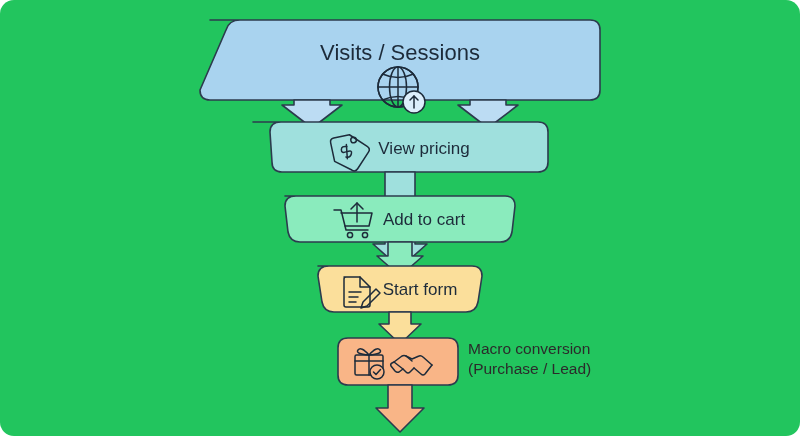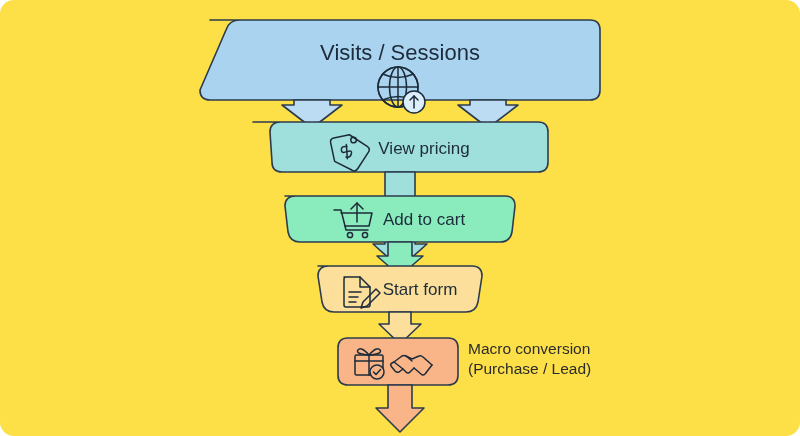--- a/index.html
+++ b/index.html
@@ -7,21 +7,21 @@
     padding: 0;
     background: #ffffff;
   }
   body {
     font-family: "Liberation Sans", sans-serif;
   }
   #page {
     position: relative;
     width: 800px;
     height: 436px;
-    background: #fde047;
+    background: #22c55e;
     border-radius: 14px;
     overflow: hidden;
   }
   #funnel-svg {
     position: absolute;
     left: 0;
     top: 0;
     width: 800px;
     height: 436px;
     display: block;

